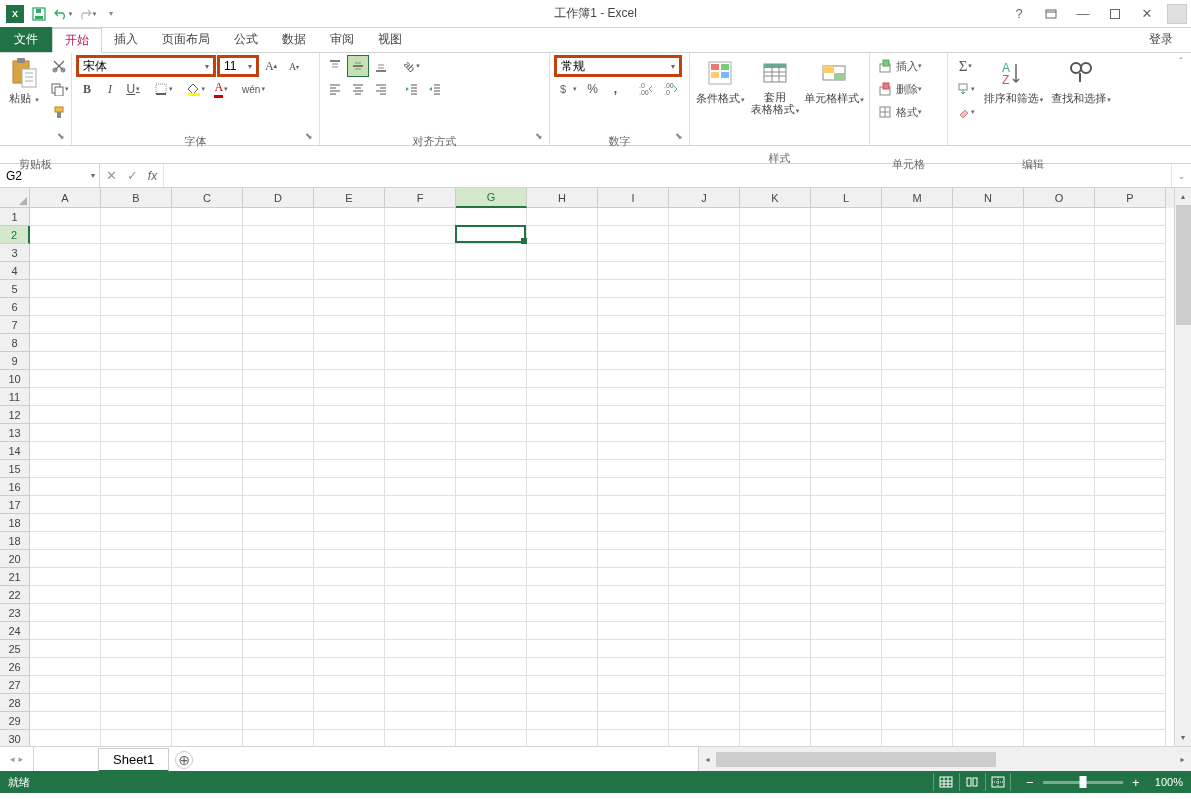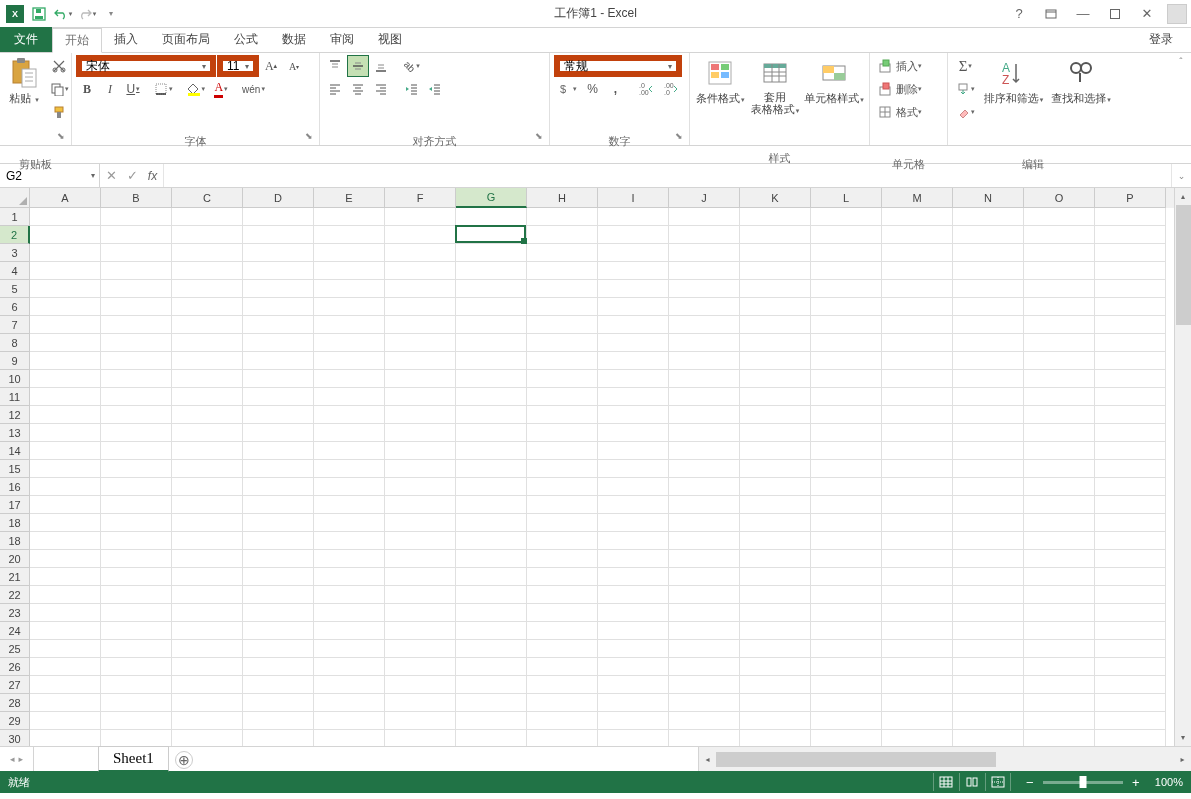--- a/index.html
+++ b/index.html
@@ -12,37 +12,37 @@
 .excel-logo { width: 18px; height: 18px; background: #217346; color: #fff; font-size: 9px; font-weight: bold; display: flex; align-items: center; justify-content: center; }
 .title-text { position: absolute; left: 50%; transform: translateX(-50%); font-size: 12px; color: #444; }
 .window-controls { position: absolute; right: 4px; display: flex; align-items: center; gap: 8px; }
 .window-btn { width: 24px; height: 20px; display: flex; align-items: center; justify-content: center; cursor: pointer; color: #666; font-size: 13px; }
 .user-avatar { width: 20px; height: 20px; background: #e0e0e0; border: 1px solid #ccc; }
 
 
 .tab-strip { height: 25px; background: #fff; display: flex; align-items: flex-end; border-bottom: 1px solid #d4d4d4; position: relative; }
 .file-tab { background: #217346; color: #fff; padding: 4px 14px; font-size: 12px; cursor: pointer; height: 25px; display: flex; align-items: center; }
 .ribbon-tab { padding: 4px 12px; font-size: 12px; cursor: pointer; color: #444; height: 25px; display: flex; align-items: center; }
-.ribbon-tab.active { color: #737373; border: 1px solid #d4d4d4; border-bottom: 1px solid #fff; background: #fff; position: relative; top: 1px; }
+.ribbon-tab.active { color: #be185d; border: 1px solid #d4d4d4; border-bottom: 1px solid #fff; background: #fff; position: relative; top: 1px; }
 .login-link { position: absolute; right: 10px; font-size: 12px; color: #444; cursor: pointer; padding: 4px 8px; }
 
 
 .ribbon { height: 93px; background: #fff; border-bottom: 1px solid #d4d4d4; display: flex; }
 .ribbon-group { border-right: 1px solid #e0e0e0; display: flex; flex-direction: column; padding: 2px 4px 0 4px; position: relative; }
 .ribbon-group-body { flex: 1; display: flex; align-items: flex-start; gap: 2px; }
 .ribbon-group-label { text-align: center; font-size: 11px; color: #666; padding: 2px 0; position: relative; margin-top: 32px; }
 .dialog-launcher { position: absolute; right: 2px; bottom: 2px; width: 12px; height: 12px; font-size: 9px; color: #888; cursor: pointer; }
 .big-btn { display: flex; flex-direction: column; align-items: center; justify-content: center; padding: 2px 6px; cursor: pointer; min-width: 40px; text-align: center; }
 .big-btn-icon { width: 32px; height: 32px; display: flex; align-items: center; justify-content: center; }
 .big-btn-label { font-size: 11px; color: #444; margin-top: 2px; white-space: nowrap; }
 .small-row { display: flex; align-items: center; gap: 1px; height: 22px; }
 .small-btn { min-width: 22px; height: 22px; display: flex; align-items: center; justify-content: center; cursor: pointer; font-size: 12px; color: #555; padding: 0 3px; border: 1px solid transparent; }
 .small-btn.active { background: #c5e0b4; border: 1px solid #217346; }
 .vstack { display: flex; flex-direction: column; gap: 1px; }
-.combo { border: 6px solid #c2410c; height: 22px; background: #fff; display: flex; align-items: center; padding: 0 4px; font-size: 12px; cursor: pointer; }
+.combo { border: 3px solid #c2410c; height: 22px; background: #fff; display: flex; align-items: center; padding: 0 4px; font-size: 12px; cursor: pointer; }
 .combo-arrow { margin-left: auto; font-size: 8px; color: #666; }
 .drop-arrow { font-size: 7px; color: #666; margin-left: 1px; }
 
 
 .formula-row { height: 24px; border-bottom: 1px solid #d4d4d4; display: flex; align-items: stretch; background: #fff; }
 .name-box { width: 100px; border-right: 1px solid #d4d4d4; display: flex; align-items: center; padding: 0 6px; font-size: 12px; position: relative; }
 .name-box-arrow { position: absolute; right: 4px; font-size: 8px; color: #666; cursor: pointer; }
 .fb-buttons { display: flex; align-items: center; padding: 0 6px; gap: 10px; border-right: 1px solid #e5e5e5; }
 .fb-btn { color: #999; cursor: pointer; font-size: 13px; }
 .fx-label { font-style: italic; font-size: 12px; color: #666; cursor: pointer; }
@@ -72,21 +72,21 @@
 .vscroll { width: 17px; background: #f0f0f0; border-left: 1px solid #d4d4d4; position: relative; }
 .vscroll-btn { height: 17px; display: flex; align-items: center; justify-content: center; font-size: 8px; color: #666; cursor: pointer; background: #f0f0f0; }
 .vscroll-thumb { position: absolute; top: 17px; width: 15px; left: 1px; height: 120px; background: #cdcdcd; cursor: pointer; }
 
 
 .bottom-row { height: 25px; border-top: 1px solid #d4d4d4; display: flex; align-items: stretch; background: #fff; }
 .sheet-nav { width: 34px; display: flex; align-items: center; justify-content: center; gap: 4px; border-right: 1px solid #d4d4d4; }
 .sheet-nav-btn { font-size: 9px; color: #999; cursor: pointer; }
 .sheet-tabs-area { width: 665px; display: flex; align-items: flex-end; border-right: 1px solid #d4d4d4; padding-left: 4px; position: relative; }
 .sheet-spacer { width: 60px; }
-.sheet-tab { padding: 3px 14px; font-size: 15px; border: 1px solid #ccc; background: #fff; cursor: pointer; position: relative; top: 1px; border-bottom: 2px solid #217346; font-family: Liberation Serif, serif; }
+.sheet-tab { padding: 3px 14px; font-size: 13px; border: 1px solid #ccc; background: #fff; cursor: pointer; position: relative; top: 1px; border-bottom: 2px solid #217346; }
 .new-sheet { width: 24px; height: 22px; display: flex; align-items: center; justify-content: center; cursor: pointer; color: #666; border: 1px solid #ccc; border-radius: 50%; font-size: 14px; margin-left: 6px; margin-bottom: 2px; width: 18px; height: 18px; }
 .hscroll { flex: 1; background: #f0f0f0; display: flex; align-items: center; position: relative; }
 .hscroll-btn { width: 17px; height: 100%; display: flex; align-items: center; justify-content: center; font-size: 8px; color: #666; cursor: pointer; }
 .hscroll-track { flex: 1; height: 15px; position: relative; background: #f0f0f0; }
 .hscroll-thumb { position: absolute; left: 0; width: 280px; height: 15px; background: #cdcdcd; cursor: pointer; }
 
 
 .status-bar { height: 22px; background: #217346; color: #fff; display: flex; align-items: center; font-size: 11px; padding: 0 8px; }
 .status-left { flex: 1; }
 .view-buttons { display: flex; gap: 0; margin-right: 12px; }

